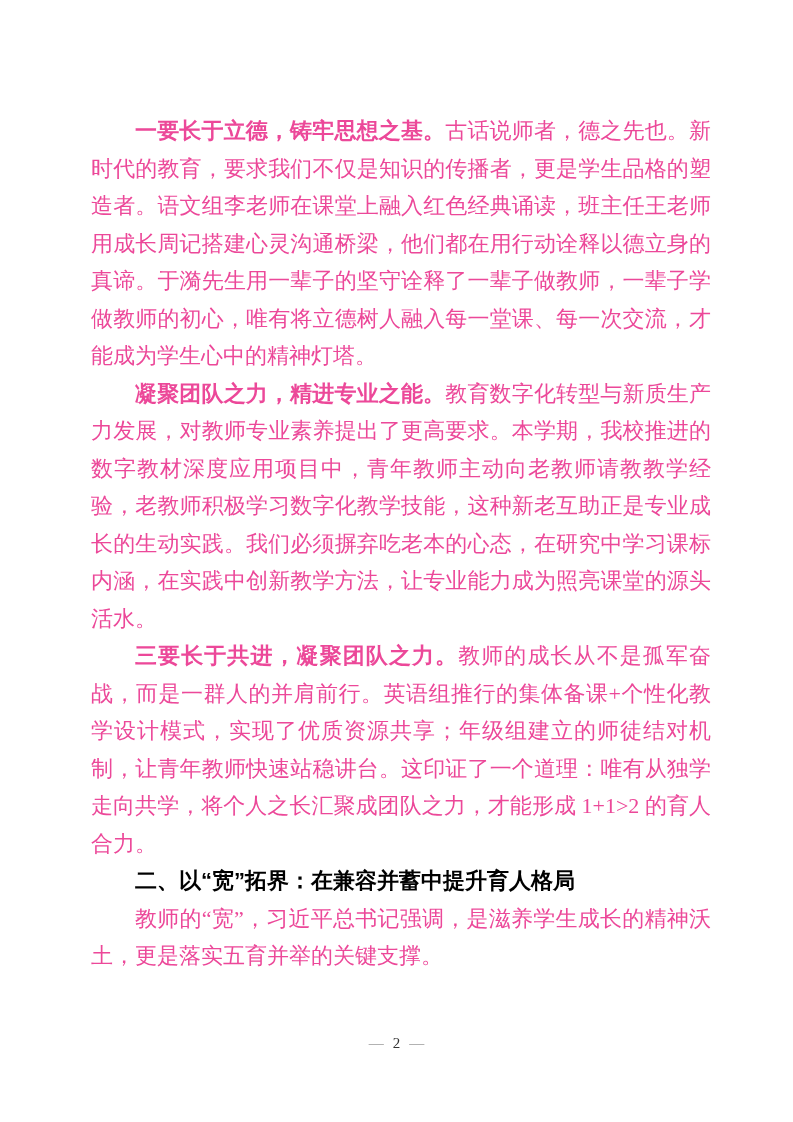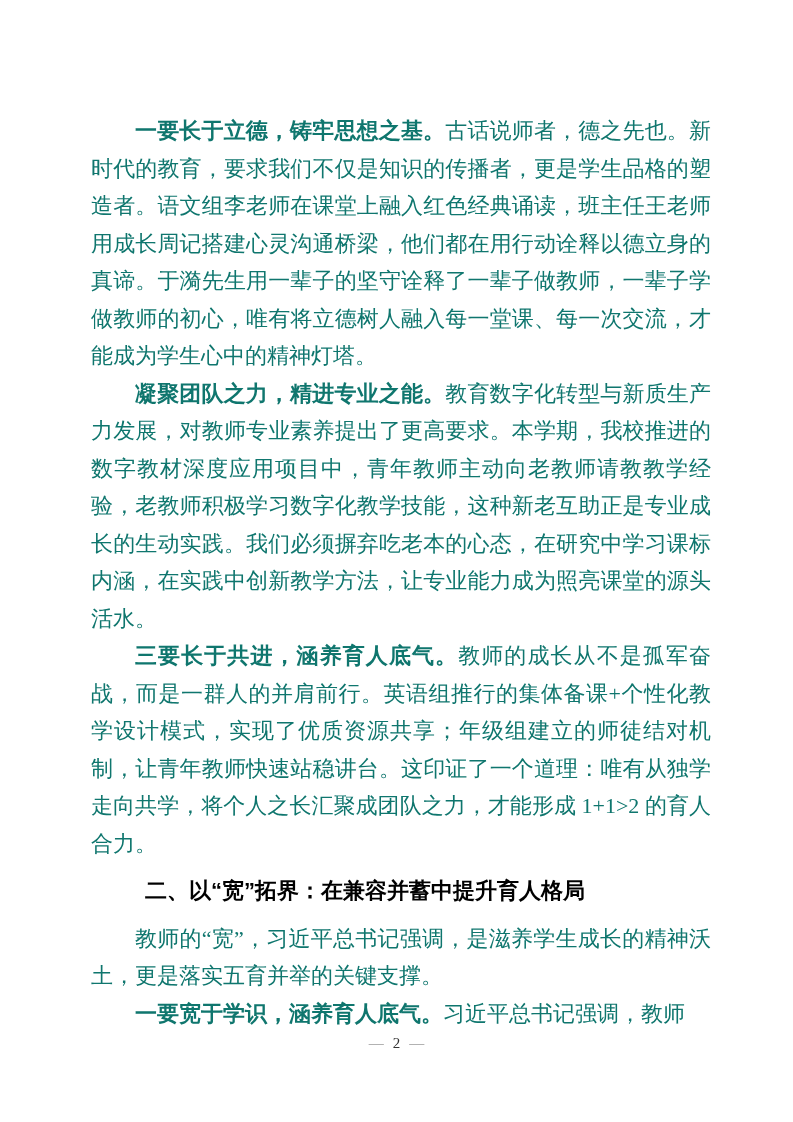--- a/index.html
+++ b/index.html
@@ -26,27 +26,27 @@
     top: 112px;
     width: 620px;
   }
   .para {
     margin: 0;
     font-size: 22px;
     line-height: 37.5px;
     text-align: justify;
     text-indent: 2em;
     font-weight: 400;
-    color: #0f766e;
+    color: #ec4899;
   }
   .para .lead {
     font-weight: 700;
   }
   .heading {
-    margin: 10px;
+    margin: 0;
     font-size: 22px;
     line-height: 37.5px;
     text-indent: 2em;
     font-family: "Liberation Sans", "DejaVu Sans", sans-serif;
     font-weight: 700;
     color: #000000;
     white-space: nowrap;
   }
   .footer {
     position: absolute;
@@ -70,25 +70,24 @@
 <body>
 
 <div class="page">
 
   <main class="content">
 
     <p class="para"><strong class="lead">一要长于立德，铸牢思想之基。</strong><span>古话说师者，德之先也。新时代的教育，要求我们不仅是知识的传播者，更是学生品格的塑造者。语文组李老师在课堂上融入红色经典诵读，班主任王老师用成长周记搭建心灵沟通桥梁，他们都在用行动诠释以德立身的真谛。于漪先生用一辈子的坚守诠释了一辈子做教师，一辈子学做教师的初心，唯有将立德树人融入每一堂课、每一次交流，才能成为学生心中的精神灯塔。</span></p>
 
     <p class="para"><strong class="lead">凝聚团队之力，精进专业之能。</strong><span>教育数字化转型与新质生产力发展，对教师专业素养提出了更高要求。本学期，我校推进的数字教材深度应用项目中，青年教师主动向老教师请教教学经验，老教师积极学习数字化教学技能，这种新老互助正是专业成长的生动实践。我们必须摒弃吃老本的心态，在研究中学习课标内涵，在实践中创新教学方法，让专业能力成为照亮课堂的源头活水。</span></p>
 
-    <p class="para"><strong class="lead">三要长于共进，涵养育人底气。</strong><span>教师的成长从不是孤军奋战，而是一群人的并肩前行。英语组推行的集体备课+个性化教学设计模式，实现了优质资源共享；年级组建立的师徒结对机制，让青年教师快速站稳讲台。这印证了一个道理：唯有从独学走向共学，将个人之长汇聚成团队之力，才能形成 1+1&gt;2 的育人合力。</span></p>
+    <p class="para"><strong class="lead">三要长于共进，凝聚团队之力。</strong><span>教师的成长从不是孤军奋战，而是一群人的并肩前行。英语组推行的集体备课+个性化教学设计模式，实现了优质资源共享；年级组建立的师徒结对机制，让青年教师快速站稳讲台。这印证了一个道理：唯有从独学走向共学，将个人之长汇聚成团队之力，才能形成 1+1&gt;2 的育人合力。</span></p>
 
     <h2 class="heading">二、以“宽”拓界：在兼容并蓄中提升育人格局</h2>
 
     <p class="para"><span>教师的“宽”，习近平总书记强调，是滋养学生成长的精神沃土，更是落实五育并举的关键支撑。</span></p>
 
-    <p class="para"><strong class="lead">一要宽于学识，涵养育人底气。</strong><span>习近平总书记强调，教师</span></p>
 
   </main>
 
   <footer class="footer"><span class="dash">—</span><span class="page-num">2</span><span class="dash">—</span></footer>
 
 </div>
 
 </body></html>

